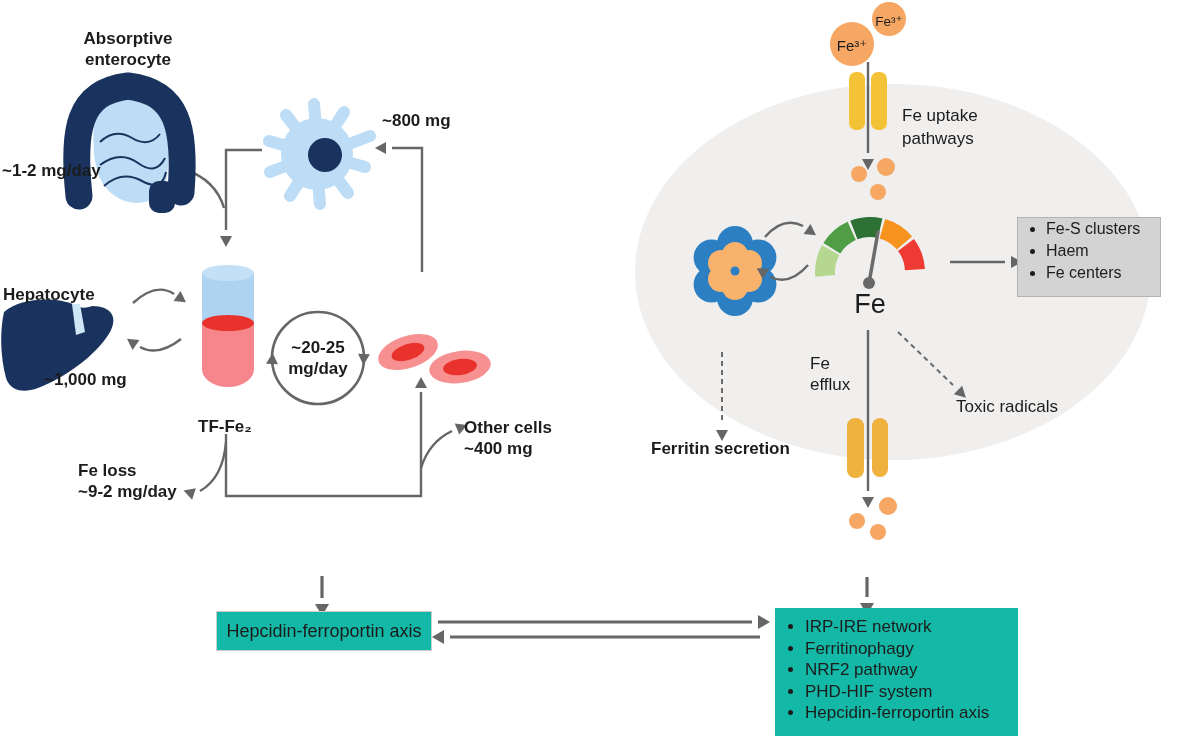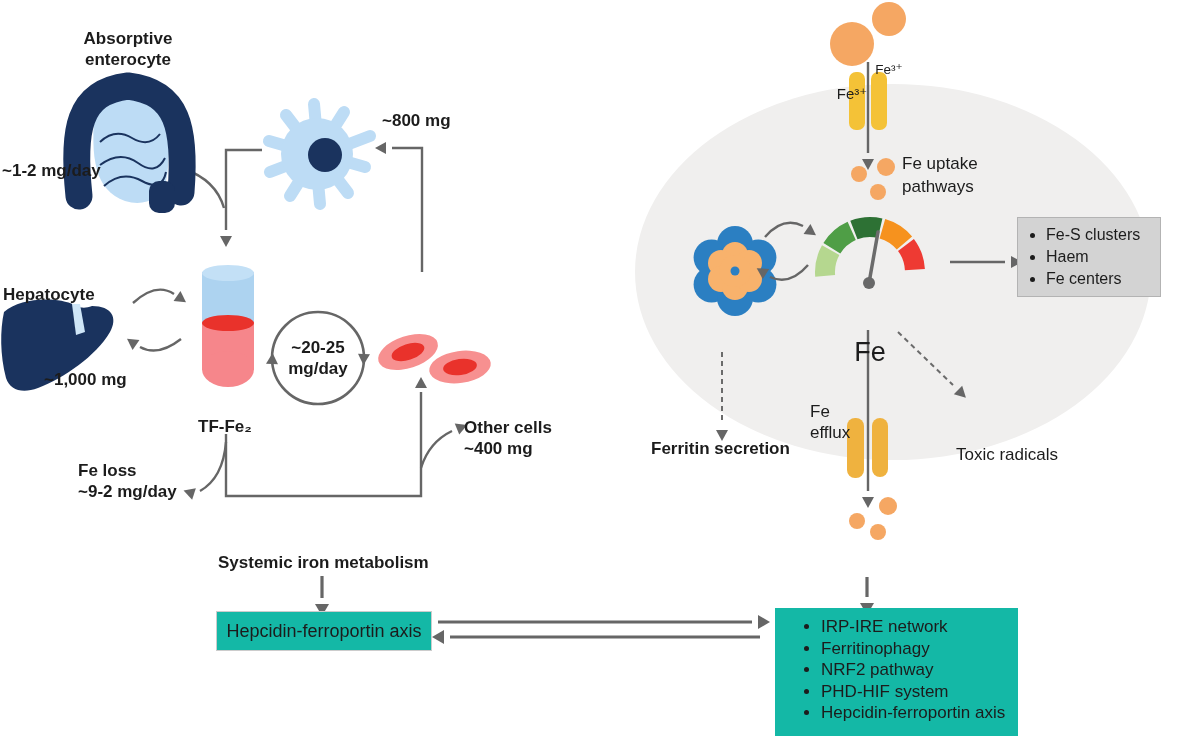--- a/index.html
+++ b/index.html
@@ -1,31 +1,31 @@
 <!DOCTYPE html>
 <html><head>
 <meta charset="utf-8">
 <style>
   html,body{margin:0;padding:0;background:#fff;}
   #canvas{position:relative;width:1200px;height:736px;background:#ffffff;overflow:hidden;
           font-family:"Liberation Sans","DejaVu Sans",sans-serif;color:#1c1c1c;}
   #shapes{position:absolute;left:0;top:0;width:1200px;height:736px;}
   .lbl{position:absolute;font:700 17px/21px "Liberation Sans","DejaVu Sans",sans-serif;
        color:#1c1c1c;white-space:pre-line;}
-  .lbl.rg{font-weight:400;margin-top:48px;}
+  .lbl.rg{font-weight:400;}
   .lbl.ctr{text-align:center;}
   .arw{stroke:#666;fill:none;stroke-width:2.4px;}
   .arw.thick{stroke-width:3.2px;}
   .arw.dash{stroke-width:2px;stroke-dasharray:5 4;stroke:#6b6b6b;}
   .ahd{fill:#666;stroke:none;}
   .graybox{position:absolute;background:#14b8a6;}
-  .graybox ul{margin:0;padding:8px 8px 8px 46px;list-style:disc outside;}
+  .graybox ul{margin:0;padding:8px 8px 8px 30px;list-style:disc outside;}
   .graybox li{font:400 17px/21.5px "Liberation Sans","DejaVu Sans",sans-serif;color:#1c1c1c;}
   #util-box{border:1px solid #b3b3b3;background:#d3d3d3;}
-  #util-box ul{padding:6px 6px 6px 28px;}
+  #util-box ul{padding:0 6px 6px 28px;}
   #util-box li{font-size:16px;line-height:22px;}
   #axis-box{display:flex;align-items:center;justify-content:center;border:1px solid #cccccc;
             font:400 18px/22px "Liberation Sans","DejaVu Sans",sans-serif;}
 </style>
 </head>
 <body>
 
 <div id="canvas">
 
   <svg id="shapes" viewBox="0 0 1200 736">
@@ -223,21 +223,20 @@
   <div class="lbl" style="left:651px;top:438px">Ferritin secretion</div>
 
   <div class="graybox" id="util-box" style="left:1017px;top:217px;width:142px;height:78px">
     <ul>
       <li>Fe-S clusters</li>
       <li>Haem</li>
       <li>Fe centers</li>
     </ul>
   </div>
 
-  <div class="lbl" style="left:218px;top:552px">Systemic iron metabolism</div>
 
   <div class="graybox" id="axis-box" style="left:216px;top:611px;width:214px;height:38px">Hepcidin-ferroportin axis</div>
 
   <div class="graybox" style="left:775px;top:608px;width:243px;height:128px">
     <ul>
       <li>IRP-IRE network</li>
       <li>Ferritinophagy</li>
       <li>NRF2 pathway</li>
       <li>PHD-HIF system</li>
       <li>Hepcidin-ferroportin axis</li>

